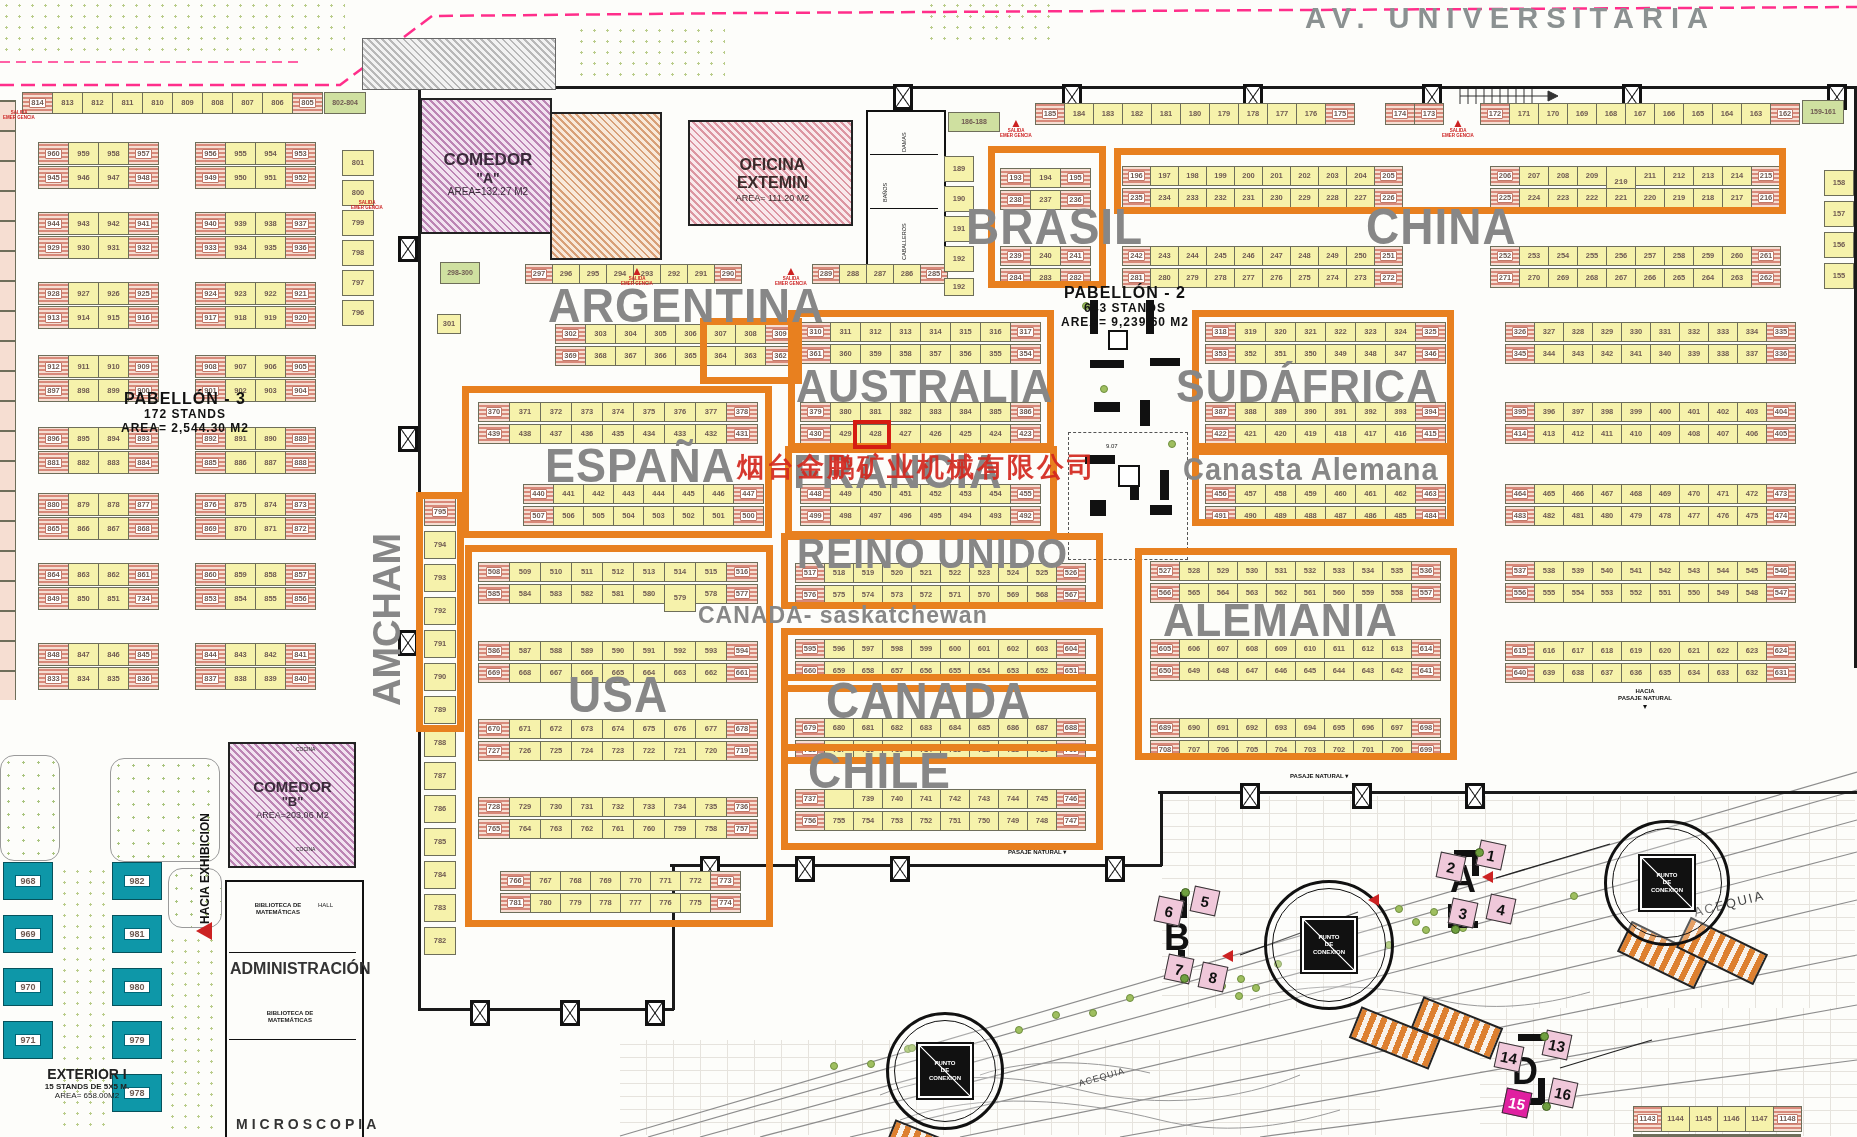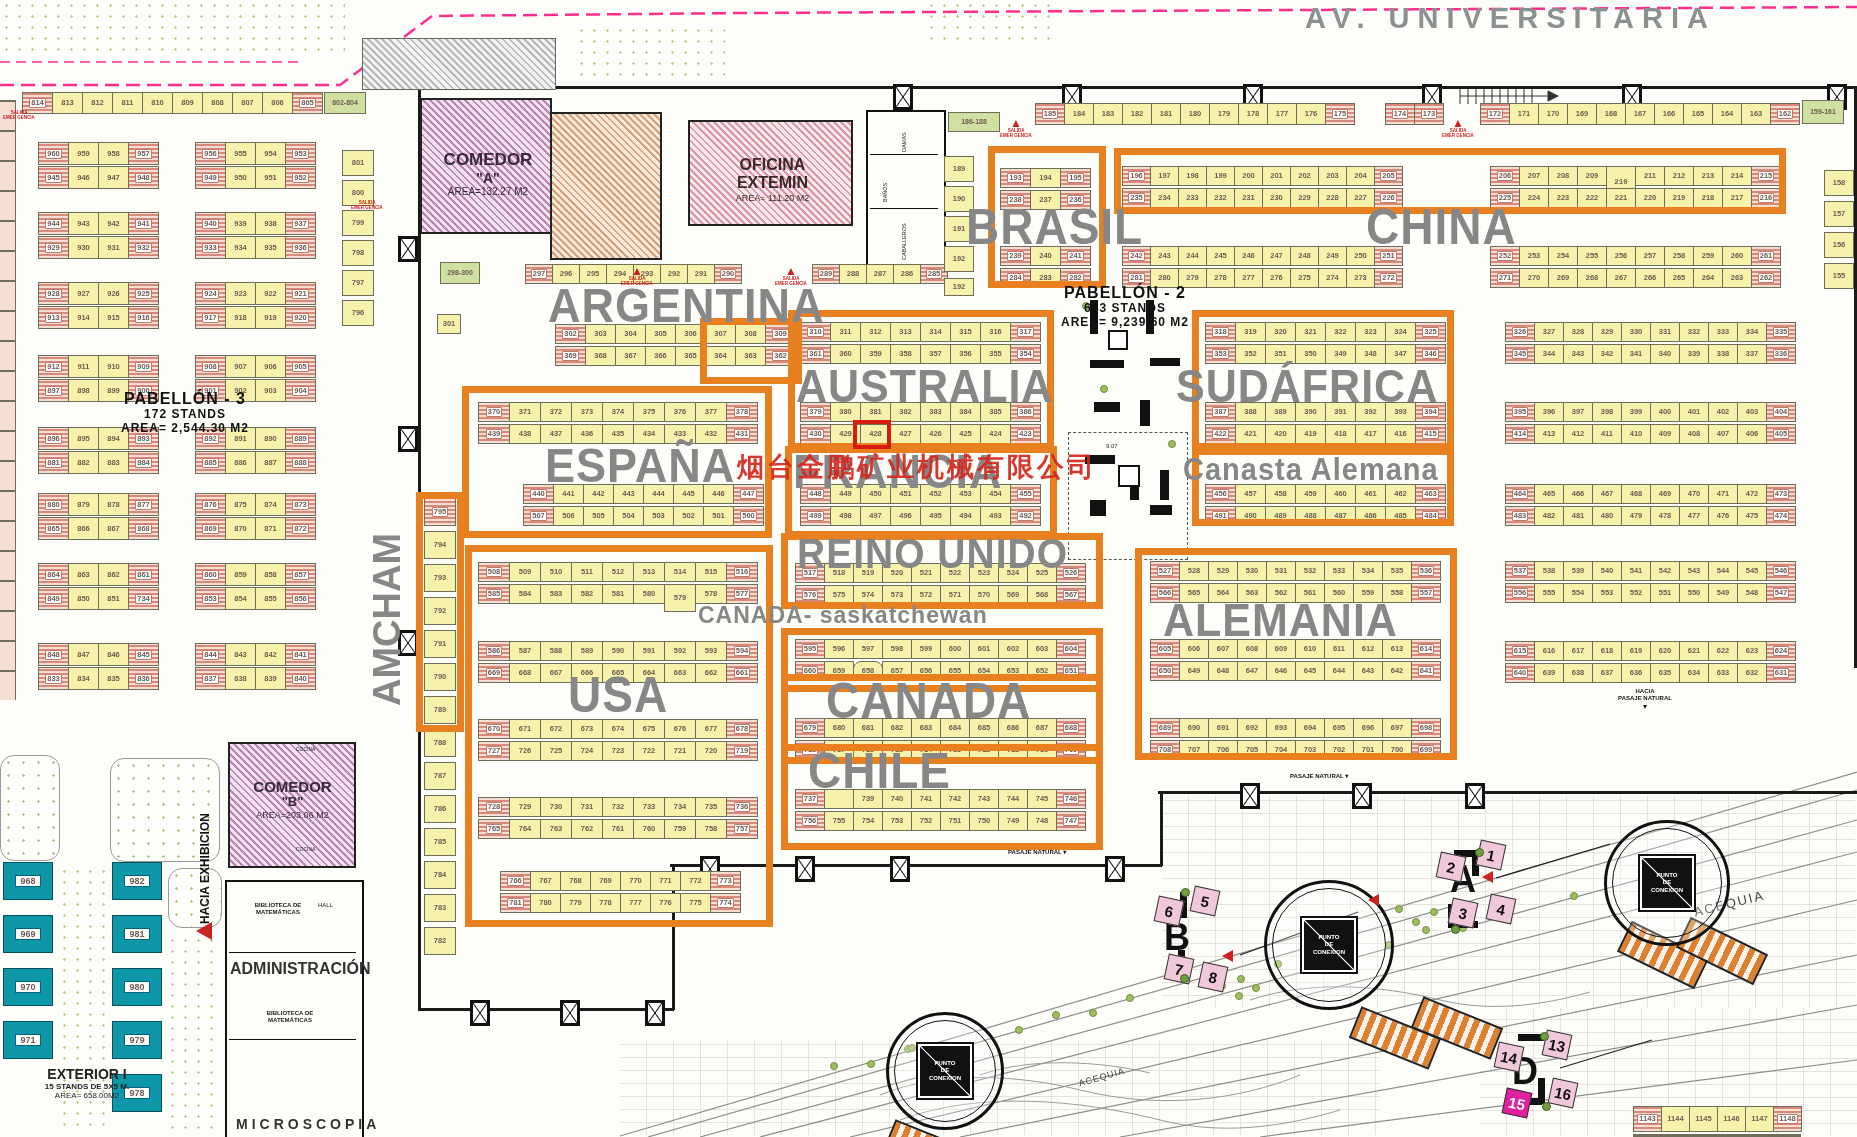--- a/index.html
+++ b/index.html
@@ -1381,21 +1381,21 @@
     </div>
     <div class="cell hatch" style="left: 1056px; top: 639px; width: 30px; height: 20px; position: absolute;">
       <span>604</span>
     </div>
     <div class="cell hatch" style="left: 795px; top: 661px; width: 30px; height: 20px; position: absolute;">
       <span>660</span>
     </div>
     <div class="cell" style="left: 824px; top: 661px; width: 30px; height: 20px; position: absolute;">
       <span>659</span>
     </div>
-    <div class="cell" style="left: 853px; top: 661px; width: 30px; height: 20px; position: absolute; border-radius: 8px;">
+    <div class="cell" style="left: 853px; top: 661px; width: 30px; height: 20px; position: absolute;">
       <span>658</span>
     </div>
     <div class="cell" style="left: 882px; top: 661px; width: 30px; height: 20px; position: absolute;">
       <span>657</span>
     </div>
     <div class="cell" style="left: 911px; top: 661px; width: 30px; height: 20px; position: absolute;">
       <span>656</span>
     </div>
     <div class="cell" style="left: 940px; top: 661px; width: 30px; height: 20px; position: absolute;">
       <span>655</span>

